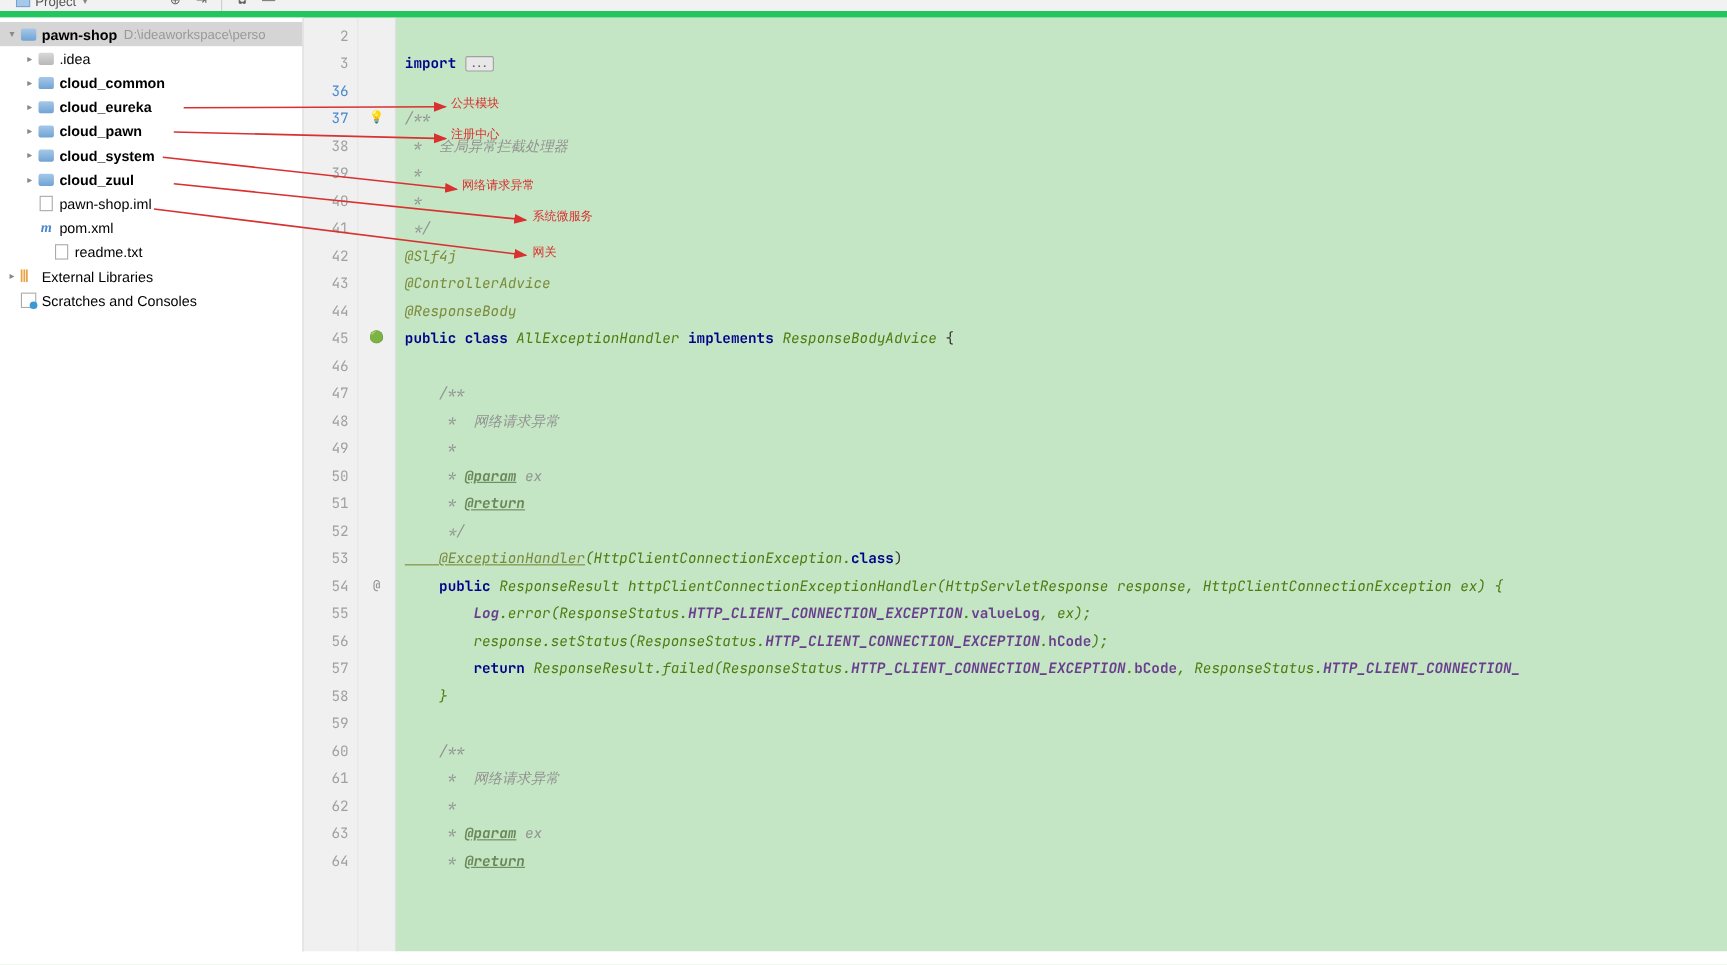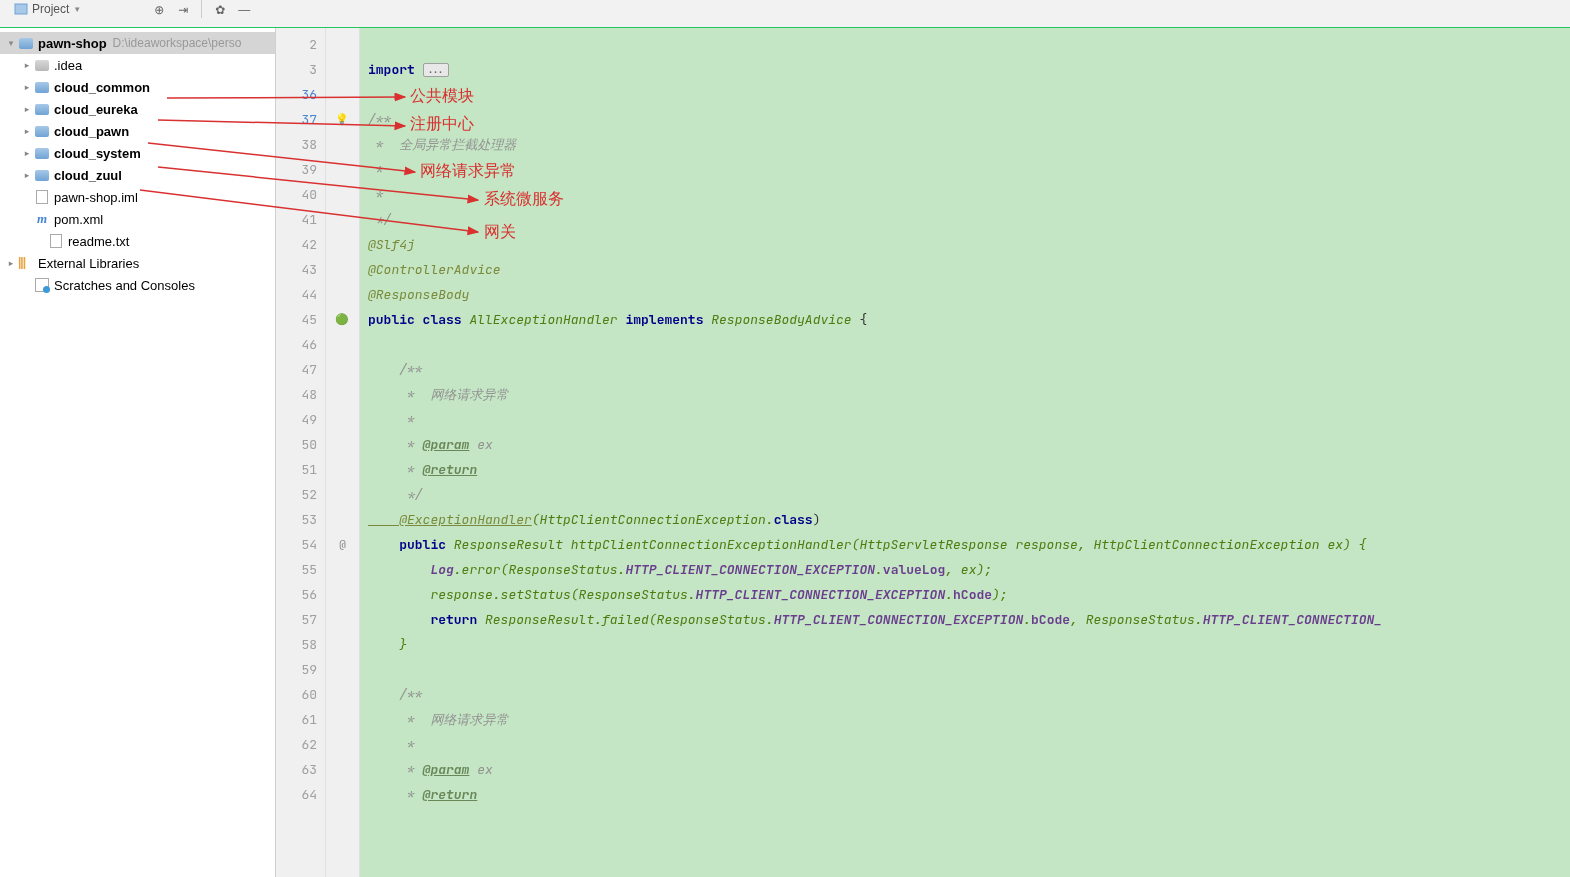--- a/index.html
+++ b/index.html
@@ -1,17 +1,17 @@
 <!DOCTYPE html>
 <html><head>
 <meta charset="utf-8">
 <style>
 * { margin:0; padding:0; box-sizing:border-box; }
 body { font-family:"Segoe UI",Arial,sans-serif; font-size:12px; background:#fff; color:#000; overflow:hidden; width:1570px; height:877px; }
-.toolbar { height:28px; border-bottom:1px solid #22c55e; display:flex; align-items:flex-start; padding:0 8px; background:#f2f2f2; }
+.toolbar { height:16px; border-bottom:6px solid #22c55e; display:flex; align-items:flex-end; padding:0 8px; background:#f2f2f2; }
 .toolbar .proj-label { color:#555; padding:2px 6px; display:flex; align-items:center; gap:4px; }
 .toolbar .proj-label .tri { font-size:8px; color:#888; }
 .toolbar .spacer1 { flex:0 0 60px; }
 .toolbar .tb-icon { width:20px; height:20px; display:inline-flex; align-items:center; justify-content:center; color:#666; margin:0 2px; cursor:pointer; }
 .toolbar .sep { width:1px; height:18px; background:#ccc; margin:0 6px; }
 .main { display:flex; height:849px; }
 .sidebar { width:276px; border-right:1px solid #d0d0d0; background:#fff; overflow:hidden; position:relative; }
 .tree { padding:4px 0; }
 .tree-row { display:flex; align-items:center; height:22px; padding-right:4px; white-space:nowrap; cursor:pointer; }
 .tree-row.sel { background:#d5d5d5; }
@@ -43,21 +43,21 @@
 .ann-u { color:#7a8a3a; text-decoration:underline; }
 .doc-tag { color:#6a8759; font-weight:bold; text-decoration:underline; }
 .fld { color:#6a3e8e; font-weight:bold; font-style:normal; }
 .fld-i { color:#6a3e8e; font-weight:bold; }
 .mth { color:#4d7c0f;margin-top:19px; }
 .str-p { color:#333; font-style:normal; }
 .fold { display:inline-block; border:1px solid #a0a0a0; background:#e8e8e8; padding:0 3px; font-size:10px; line-height:12px; border-radius:2px; color:#666; vertical-align:middle; font-style:normal; }
 .overlay { position:absolute; pointer-events:none; z-index:50; }
 .arrow-line { stroke:#d93030; stroke-width:1.5; fill:none; }
 .arrow-head { fill:#d93030; }
-.anno-text { position:absolute; color:#d93030; font-size:16px; font-family:"Microsoft YaHei",sans-serif; pointer-events:none; z-index:51; }
+.anno-text { position:absolute; color:#d93030; font-size:11px; font-family:"Microsoft YaHei",sans-serif; pointer-events:none; z-index:51; }
 </style>
 </head>
 <body>
 
 <div class="toolbar">
   <span class="proj-label">
     <svg width="14" height="14">
         <rect x="1" y="2" width="12" height="10" fill="#a7c8e8" stroke="#6fa3d4"></rect>
       </svg>
     <span>Project</span>
@@ -138,21 +138,21 @@
         <span class="tree-icon">
             <span class="file-icon"></span>
           </span>
         <span class="tree-label">readme.txt</span>
       </div>
       <div class="tree-row" style="padding-left:4px;">
         <span class="tw">▸</span>
         <span class="tree-icon lib-icon"></span>
         <span class="tree-label">External Libraries</span>
       </div>
-      <div class="tree-row" style="padding-left:34px;">
+      <div class="tree-row" style="padding-left:18px;">
         <span class="tree-icon">
             <span class="scratch-icon"></span>
           </span>
         <span class="tree-label">Scratches and Consoles</span>
       </div>
     </div>
   </div>
 
   <div class="editor-side">
 

